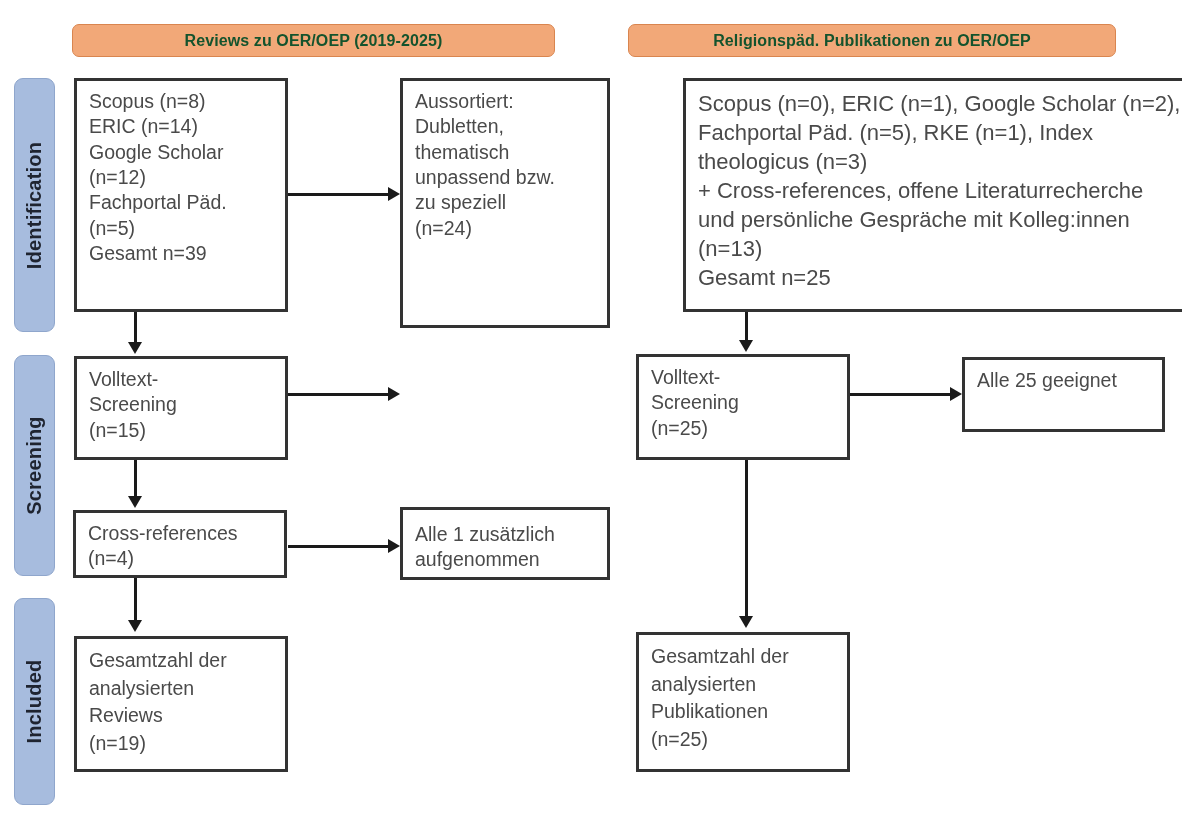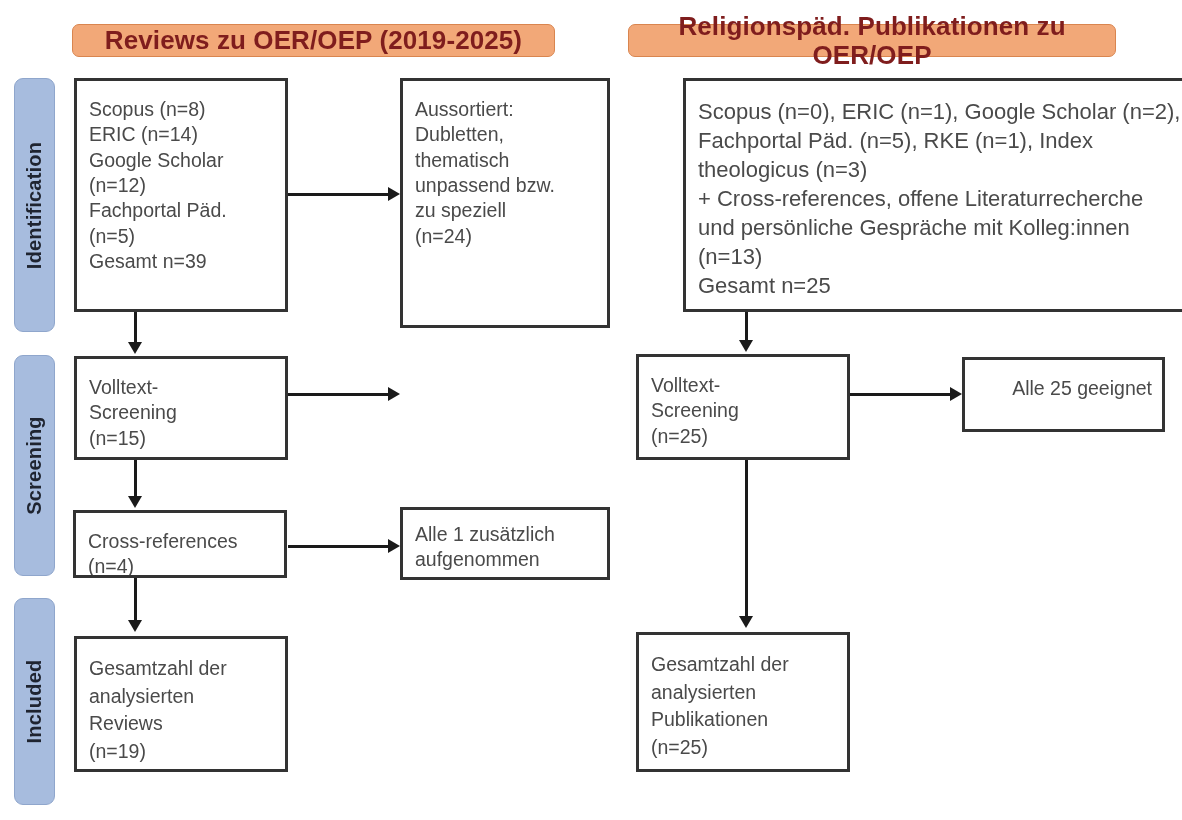--- a/index.html
+++ b/index.html
@@ -18,22 +18,22 @@
     overflow: hidden;
   }
 
   
   .col-header {
     position: absolute;
     box-sizing: border-box;
     background: #F2A878;
     border: 1px solid #D9854F;
     border-radius: 7px;
-    color: #7f1d1d;
-    font-size: 26px;
+    color: #14532d;
+    font-size: 16px;
     font-weight: bold;
     letter-spacing: 0.1px;
     display: flex;
     align-items: center;
     justify-content: center;
     text-align: center;
     line-height: 1.1;
   }
 
   
@@ -55,21 +55,21 @@
     color: #1f2430;
     letter-spacing: 0.2px;
   }
 
   
   .box {
     position: absolute;
     box-sizing: border-box;
     background: #ffffff;
     border: 3px solid #333333;
-    padding: 16px 10px 6px 12px;
+    padding: 8px 10px 6px 12px;
     font-size: 19.5px;
     line-height: 1.30;
     color: #4a4a4a;
     white-space: pre-line;
     overflow: hidden;
   }
   .box.wide { font-size: 22px; line-height: 1.32; margin-left: 48px; }
 
   
   .conn {
@@ -152,21 +152,21 @@
 theologicus (n=3)
 + Cross-references, offene Literaturrecherche
 und persönliche Gespräche mit Kolleg:innen
 (n=13)
 Gesamt n=25</div>
 
   <div class="box" style="left:636px; top:354px; width:214px; height:106px;">Volltext-
 Screening
 (n=25)</div>
 
-  <div class="box" style="left:962px; top:357px; width:203px; height:75px;text-align:right;">Alle 25 geeignet</div>
+  <div class="box" style="left:962px; top:357px; width:203px; height:75px;">Alle 25 geeignet</div>
 
   <div class="box" style="left:636px; top:632px; width:214px; height:140px; line-height:1.42;">Gesamtzahl der
 analysierten
 Publikationen
 (n=25)</div>
 
   <div class="conn h" style="left:288px; top:193px; width:100px;"></div>
   <div class="arrow right" style="left:388px; top:187px;"></div>
 
   <div class="conn v" style="left:134px; top:312px; width:3px; height:32px;"></div>

